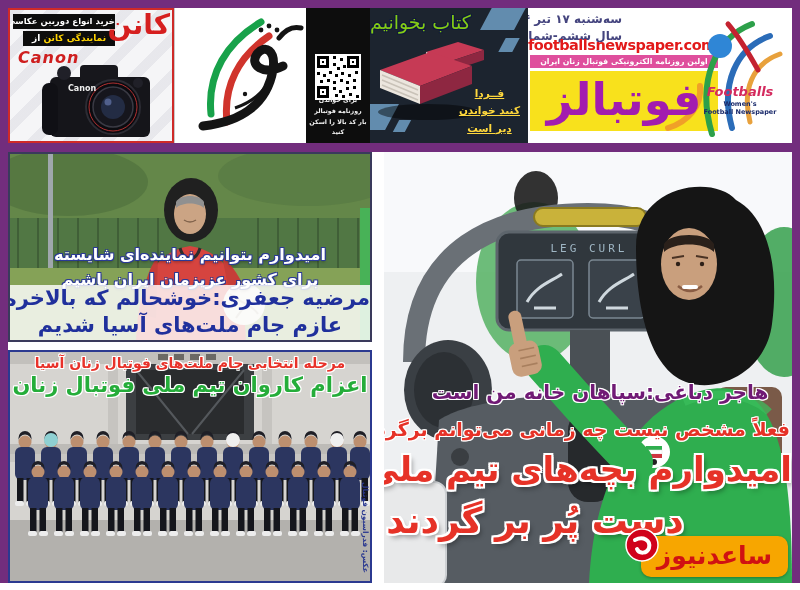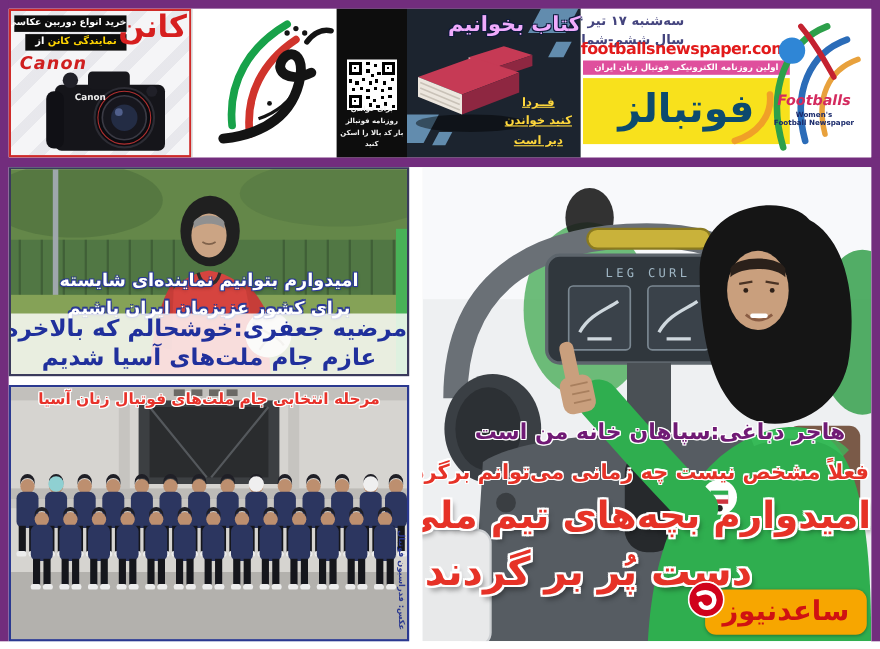--- a/index.html
+++ b/index.html
@@ -37,37 +37,37 @@
 
   
   .qrp { left:306px; width:64px; background:#0d0d0d; }
   .qr-svg { left:9px; top:46px; width:46px; height:46px; }
   .qr-cap { left:1px; right:1px; bottom:5px; text-align:center; font-size:6.3px; font-weight:bold;
             color:#f2f2f2; line-height:1.7; }
 
   
   .books { left:370px; width:158px; background:#1c242f; overflow:hidden; }
   .bk-deco { background:#6f9fc4; opacity:.85; }
-  .bk-title { top:3px; left:0; right:0; text-align:right; font-size:19px; font-weight:bold; color:#f0abfc;
+  .bk-title { top:3px; left:0; right:0; text-align:left; font-size:19px; font-weight:normal; color:#84cc16;
               text-shadow:1px 1px 0 #0e1a3c, -1px -1px 0 #0e1a3c, 1px -1px 0 #0e1a3c, -1px 1px 0 #0e1a3c; }
   .bk-svg { left:2px; top:30px; width:114px; height:84px; }
   .bk-lines { right:8px; bottom:6px; text-align:center; font-size:10.5px; font-weight:bold;
               color:#ffd83d; line-height:1.65;text-decoration:underline; }
 
   
   .mast { left:528px; width:264px; background:#fff; }
   .mh-meta { left:2px; top:3px; width:92px; text-align:right; font-size:12px; font-weight:bold;
              color:#44447e; line-height:1.4; }
   .mh-site { left:0; top:29px; width:152px; text-align:center; font-size:14.5px; font-weight:bold;
              color:#e21a1a; letter-spacing:-0.5px; }
   .mh-tag { left:2px; top:47px; width:188px; height:13px; background:#df4f9d; color:#fff;
             font-size:7.8px; font-weight:bold; text-align:center; line-height:13px; }
   .mh-yellow { left:2px; top:63px; width:188px; height:60px; background:#f8e11c; }
-  .mh-logofa { left:2px; top:56px; width:188px; text-align:center; font-size:36px; font-weight:bold;
-               color:#0c4a6e; line-height:72px; }
+  .mh-logofa { left:2px; top:56px; width:188px; text-align:center; font-size:45px; font-weight:bold;
+               color:#a21caf; line-height:72px; }
   .mh-fig { left:166px; top:2px; width:96px; height:130px; }
   .mh-logoen { left:160px; top:76px; width:104px; text-align:center; font-size:13px; font-weight:bold;
                font-style:italic; color:#d42a5e; }
   .mh-sub { left:160px; width:104px; text-align:center; font-size:6.5px; font-weight:bold; color:#1a2a6b; }
 
   
   .main-bg { left:8px; top:152px; width:784px; height:431px; background:#fff; }
 
   .coach { left:8px; top:152px; width:364px; height:190px; border:2px solid #3a3a5c; overflow:hidden; }
   .coach-quote { top:64px; left:0; right:0; text-align:center; font-size:16px; font-weight:bold;
@@ -340,20 +340,21 @@
         <use href="#pp" x="186" y="0"></use>
           <use href="#pp" x="212" y="0"></use>
           <use href="#pp" x="238" y="0"></use>
         <use href="#pp" x="264" y="0"></use>
           <use href="#pp" x="290" y="0"></use>
           <use href="#pp" x="316" y="0"></use>
         <use href="#pp" x="342" y="0"></use>
       </g>
     </svg>
     <div class="abs team-kicker fa nowrap o-white">مرحله انتخابی جام ملت‌های فوتبال زنان آسیا</div>
+    <div class="abs team-head fa nowrap o-white">اعزام کاروان تیم ملی فوتبال زنان</div>
     <div class="abs team-credit fa nowrap">عکس: فدراسیون فوتبال</div>
   </div>
 
   <div class="abs hero">
     <svg class="abs" style="left:0;top:0;width:408px;height:431px" viewBox="0 0 408 431" preserveAspectRatio="none">
       <rect width="408" height="431" fill="#eef0f2"></rect>
       <rect width="408" height="120" fill="#f8f9fb"></rect>
       <ellipse cx="150" cy="130" rx="58" ry="80" fill="#55b263" opacity=".85"></ellipse>
       <ellipse cx="152" cy="46" rx="22" ry="27" fill="#1c1c1c" opacity=".9"></ellipse>
       <ellipse cx="400" cy="150" rx="42" ry="75" fill="#3fa455" opacity=".9"></ellipse>

